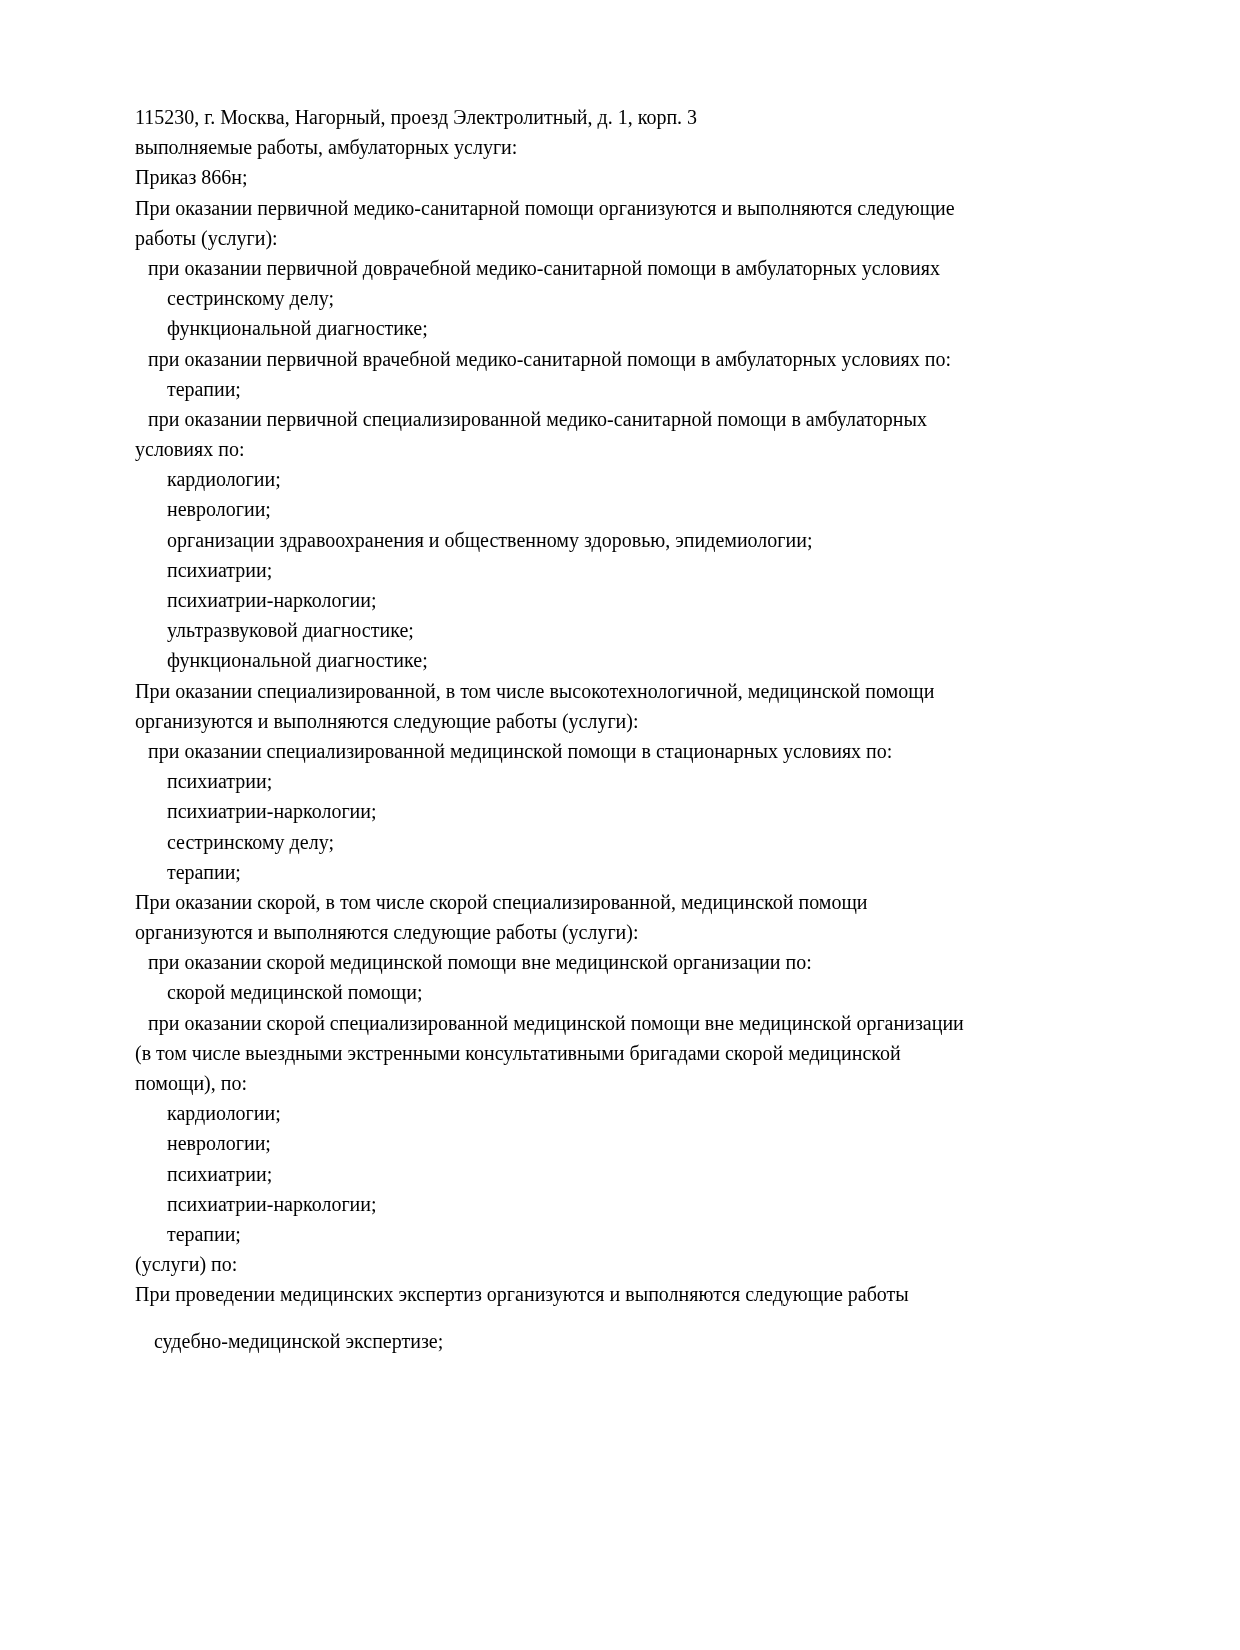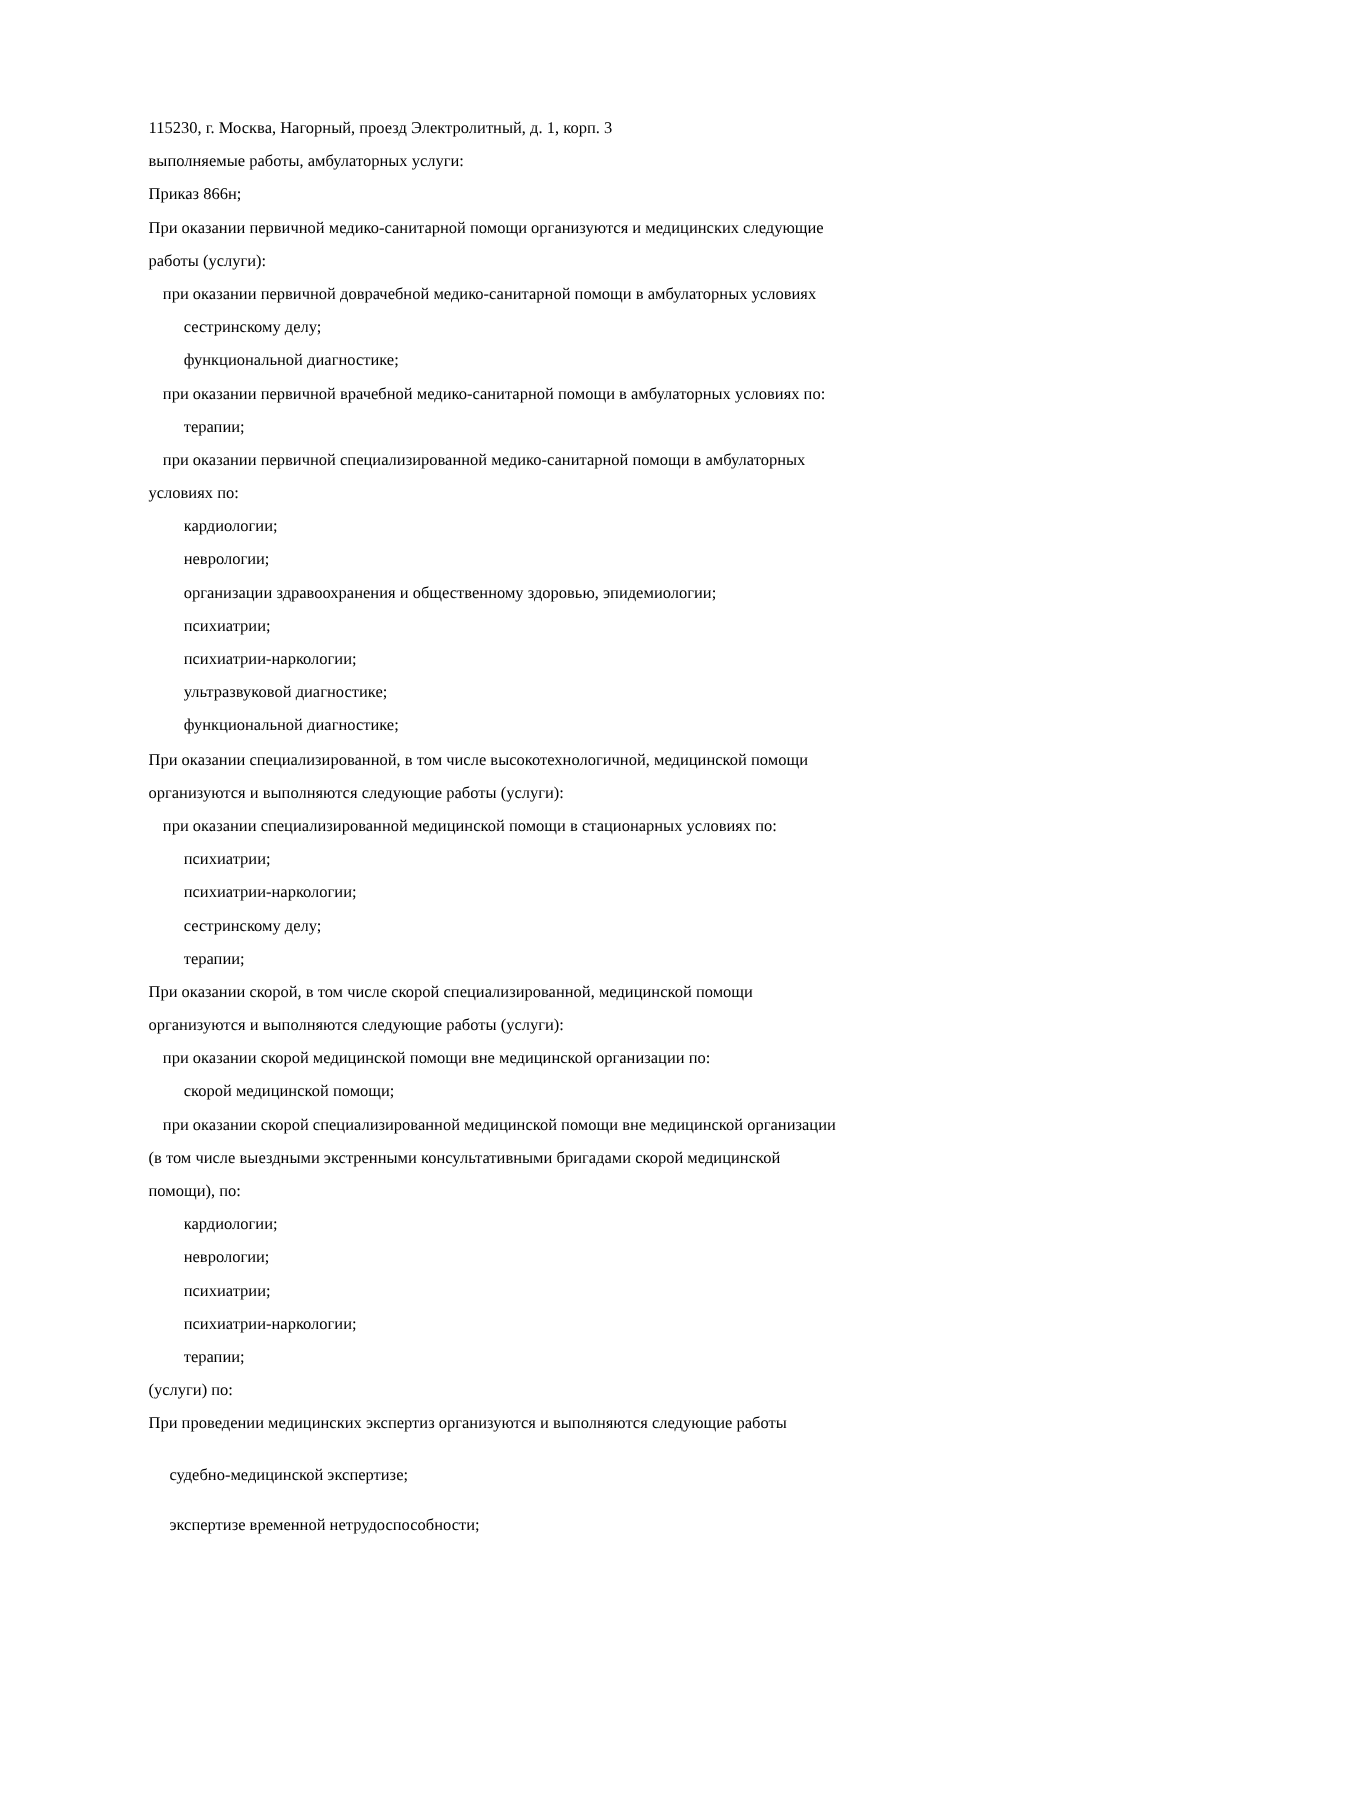--- a/index.html
+++ b/index.html
@@ -15,42 +15,42 @@
     height: 1650px;
     background: #ffffff;
     overflow: hidden;
   }
   .doc {
     position: absolute;
     left: 135px;
     top: 102px;
     width: 1012px;
     font-family: "Liberation Serif", "DejaVu Serif", serif;
-    font-size: 15px;
+    font-size: 20px;
     line-height: 30.2px;
     color: #000000;
     white-space: nowrap;
   }
   .line {
     height: 30.2px;
   }
   .line.i0 { padding-left: 0; }
   .line.i1 { padding-left: 13px; }
   .line.i2 { padding-left: 32px; }
   .line.i3 { padding-left: 19px; margin-top: 16px; }
 </style>
 </head>
 <body>
 
 <div class="page">
   <main class="doc" id="doc-lines">
       <div class="line i0">115230, г. Москва, Нагорный, проезд Электролитный, д. 1, корп. 3</div>
       <div class="line i0">выполняемые работы, амбулаторных услуги:</div>
       <div class="line i0">Приказ 866н;</div>
-      <div class="line i0">При оказании первичной медико-санитарной помощи организуются и медицинских следующие</div>
+      <div class="line i0">При оказании первичной медико-санитарной помощи организуются и выполняются следующие</div>
       <div class="line i0">работы (услуги):</div>
       <div class="line i1">при оказании первичной доврачебной медико-санитарной помощи в амбулаторных условиях</div>
       <div class="line i2">сестринскому делу;</div>
       <div class="line i2">функциональной диагностике;</div>
       <div class="line i1">при оказании первичной врачебной медико-санитарной помощи в амбулаторных условиях по:</div>
       <div class="line i2">терапии;</div>
       <div class="line i1">при оказании первичной специализированной медико-санитарной помощи в амбулаторных</div>
       <div class="line i0">условиях по:</div>
       <div class="line i2">кардиологии;</div>
       <div class="line i2">неврологии;</div>
@@ -74,15 +74,14 @@
       <div class="line i0">(в том числе выездными экстренными консультативными бригадами скорой медицинской</div>
       <div class="line i0">помощи), по:</div>
       <div class="line i2">кардиологии;</div>
       <div class="line i2">неврологии;</div>
       <div class="line i2">психиатрии;</div>
       <div class="line i2">психиатрии-наркологии;</div>
       <div class="line i2">терапии;</div>
       <div class="line i0">(услуги) по:</div>
       <div class="line i0">При проведении медицинских экспертиз организуются и выполняются следующие работы</div>
       <div class="line i3">судебно-медицинской экспертизе;</div>
-      <div class="line i3">экспертизе временной нетрудоспособности;</div>
     </main>
 </div>
 
 </body></html>

